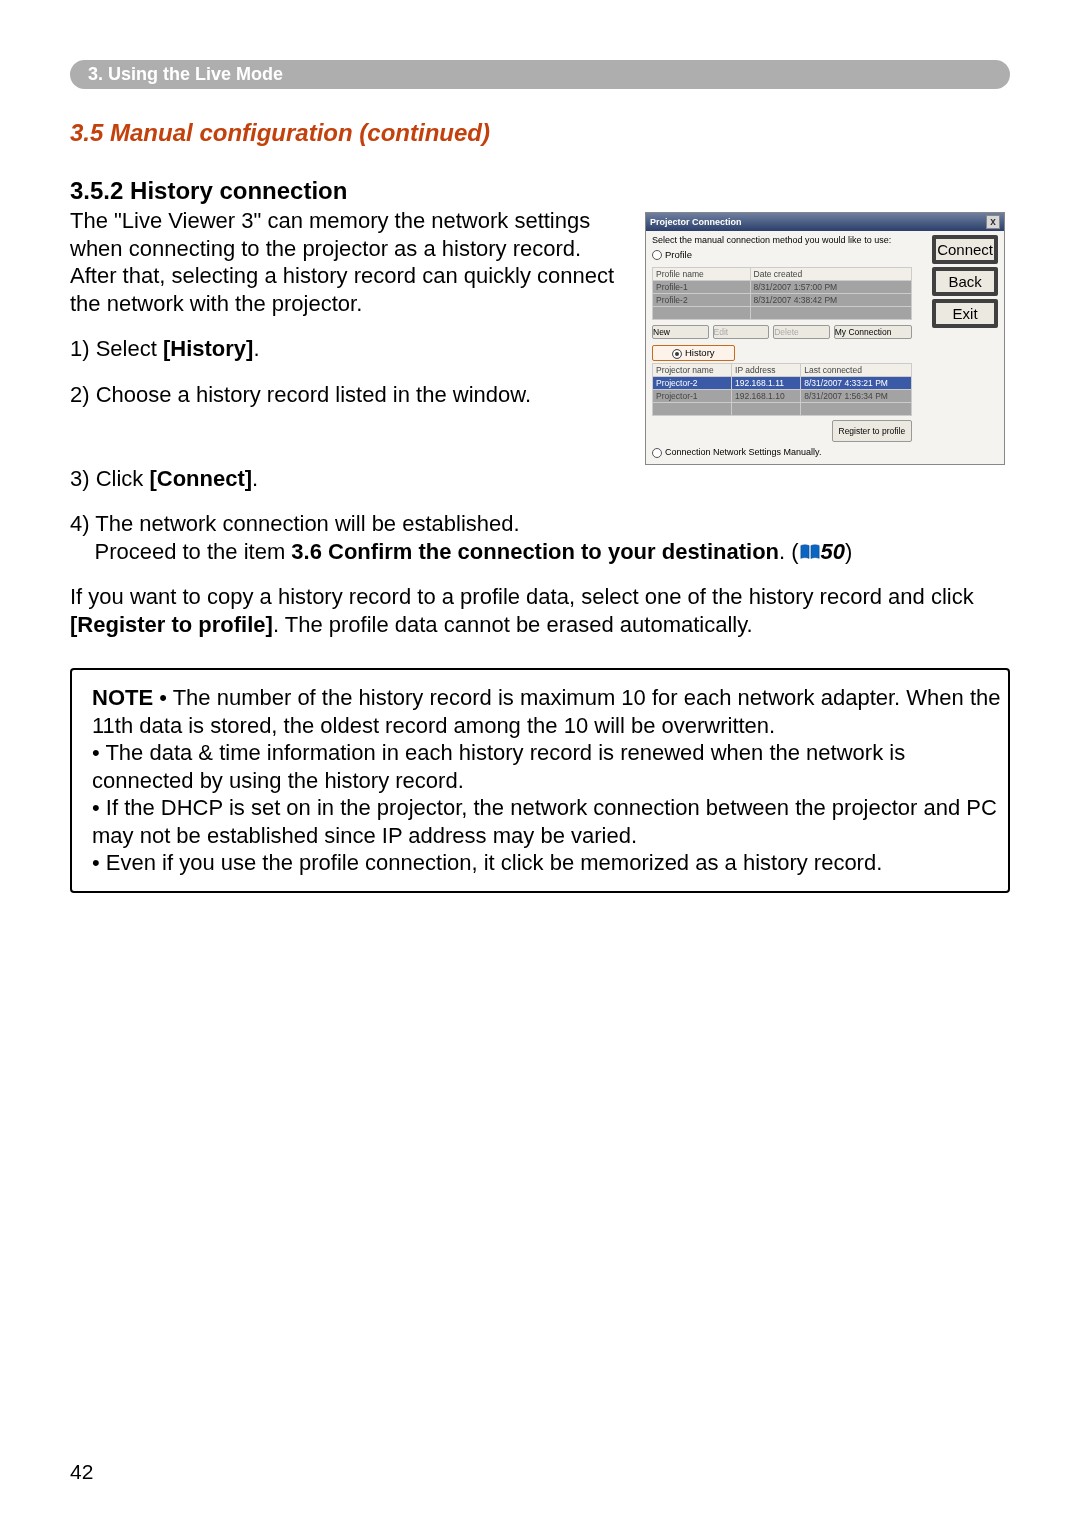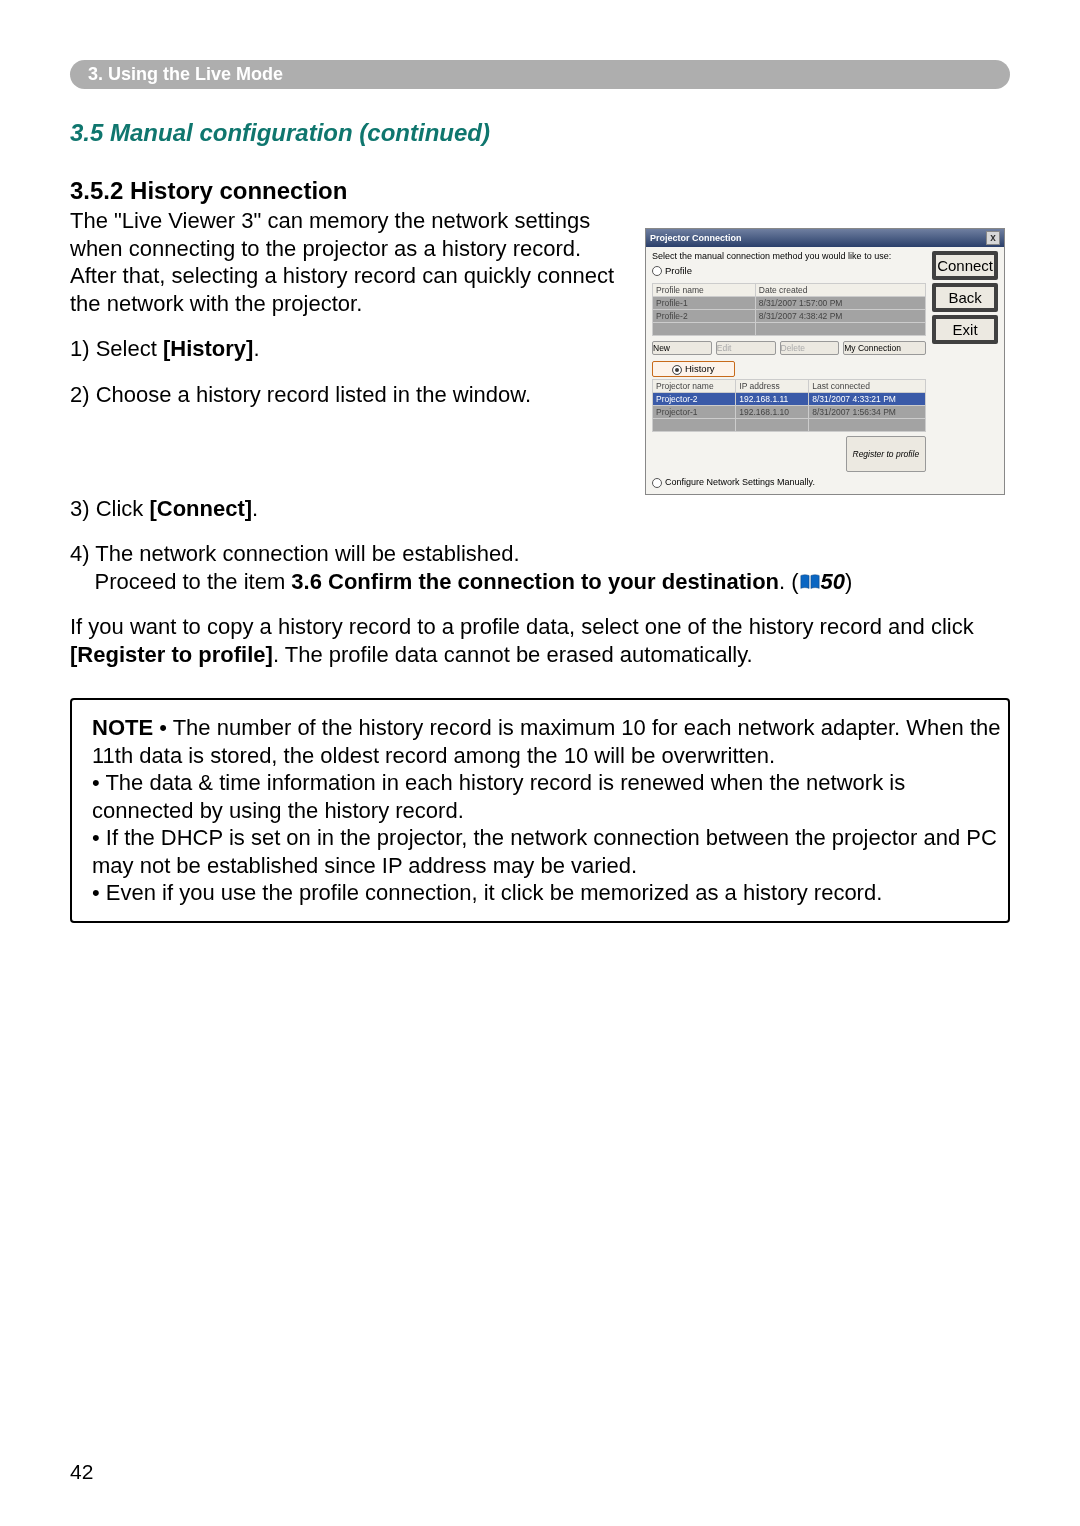--- a/index.html
+++ b/index.html
@@ -22,21 +22,21 @@
     font-weight: bold;
     font-size: 18px;
     border-radius: 16px;
     padding: 4px 18px;
     margin-bottom: 30px;
   }
   .subtitle {
     font-style: italic;
     font-weight: bold;
     font-size: 24px;
-    color: #0f766e;
+    color: #c2410c;
     margin: 0 0 30px 0;
   }
   .heading {
     font-weight: 900;
     font-size: 24px;
     color: #000;
     margin: 0 0 2px 0;
     font-family: Arial, Helvetica, sans-serif;
     letter-spacing: 0px;
   }
@@ -46,21 +46,21 @@
     align-items: flex-start;
   }
   .textcol {
     flex: 1 1 auto;
     font-size: 22px;
     line-height: 1.25;
   }
   .textcol p { margin: 0 0 18px 0; }
   .screenshot {
     flex: 0 0 365px;
-    margin-top: 21px;
+    margin-top: 5px;
   }
 
   
   .dlg {
     border: 1px solid #888;
     background: #f4f3ef;
     font-size: 9px;
     width: 358px;
   }
   .dlg-titlebar {
@@ -78,21 +78,21 @@
     background: #d8d8d8;
     color: #333;
     font-size: 10px;
     line-height: 11px;
     text-align: center;
     border: 1px solid #888;
   }
   .dlg-body {
     padding: 4px 6px 6px 6px;
     display: flex;
-    gap: 6px;
+    gap: 20px;
   }
   .dlg-left { flex: 1 1 auto; }
   .dlg-right { flex: 0 0 54px; display: flex; flex-direction: column; gap: 3px; }
   .dlg-btn {
     border: 4px solid #404040;
     background: #ece9e1;
     font-size: 15px;
     text-align: center;
     padding: 2px 1px;
     border-radius: 2px;
@@ -135,21 +135,21 @@
   .mini-btn {
     flex: 1;
     border: 1px solid #999;
     background: #ece9e1;
     font-size: 8.5px;
     padding: 1px 0;
     border-radius: 2px;
   }
   .mini-btn.disabled { color: #aaa; }
   .reg-row { text-align: right; margin-top: 4px; }
-  .reg-row .mini-btn { display: inline-block; flex: none; padding: 12px 6px; font-style: italic; }
+  .reg-row .mini-btn { display: inline-block; flex: none; padding: 5px 6px; }
   .manual-row { font-size: 9px; margin-top: 5px; }
   .manual-row .circle {
     display: inline-block; width: 8px; height: 8px;
     border: 1px solid #555; border-radius: 50%;
     vertical-align: middle; margin-right: 3px; background:#fff;
   }
 
   .fullwidth-text {
     font-size: 22px;
     line-height: 1.25;
@@ -274,21 +274,21 @@
                     <td></td>
                   </tr>
             </tbody>
               </table>
 
             <div class="reg-row">
               <span class="mini-btn">Register to profile</span>
             </div>
 
             <div class="manual-row">
-              <span class="circle"></span><span>Configure Network Settings Manually.</span>
+              <span class="circle"></span><span>Connection Network Settings Manually.</span>
             </div>
           </div>
 
           <div class="dlg-right">
             <div class="dlg-btn">Connect</div>
             <div class="dlg-btn">Back</div>
             <div class="dlg-btn">Exit</div>
           </div>
         </div>
       </div>

